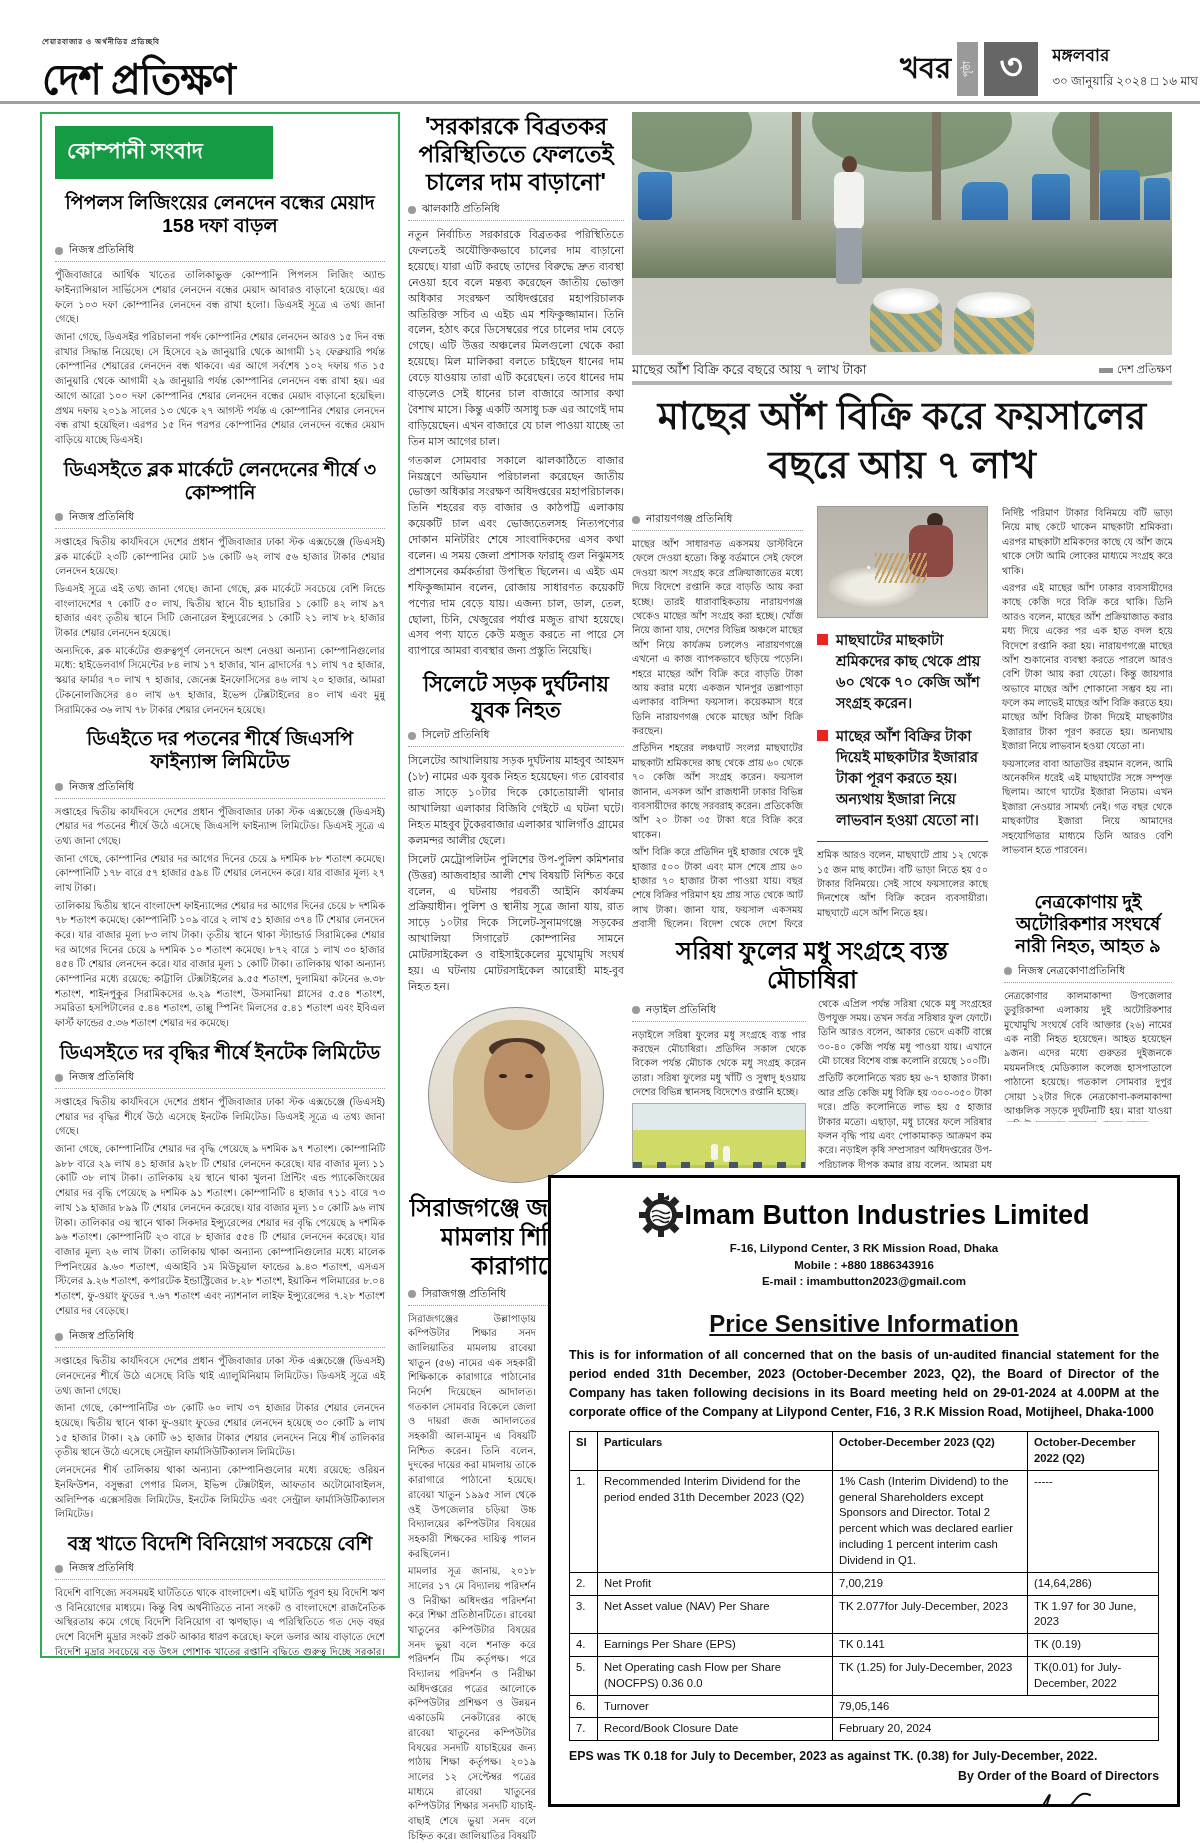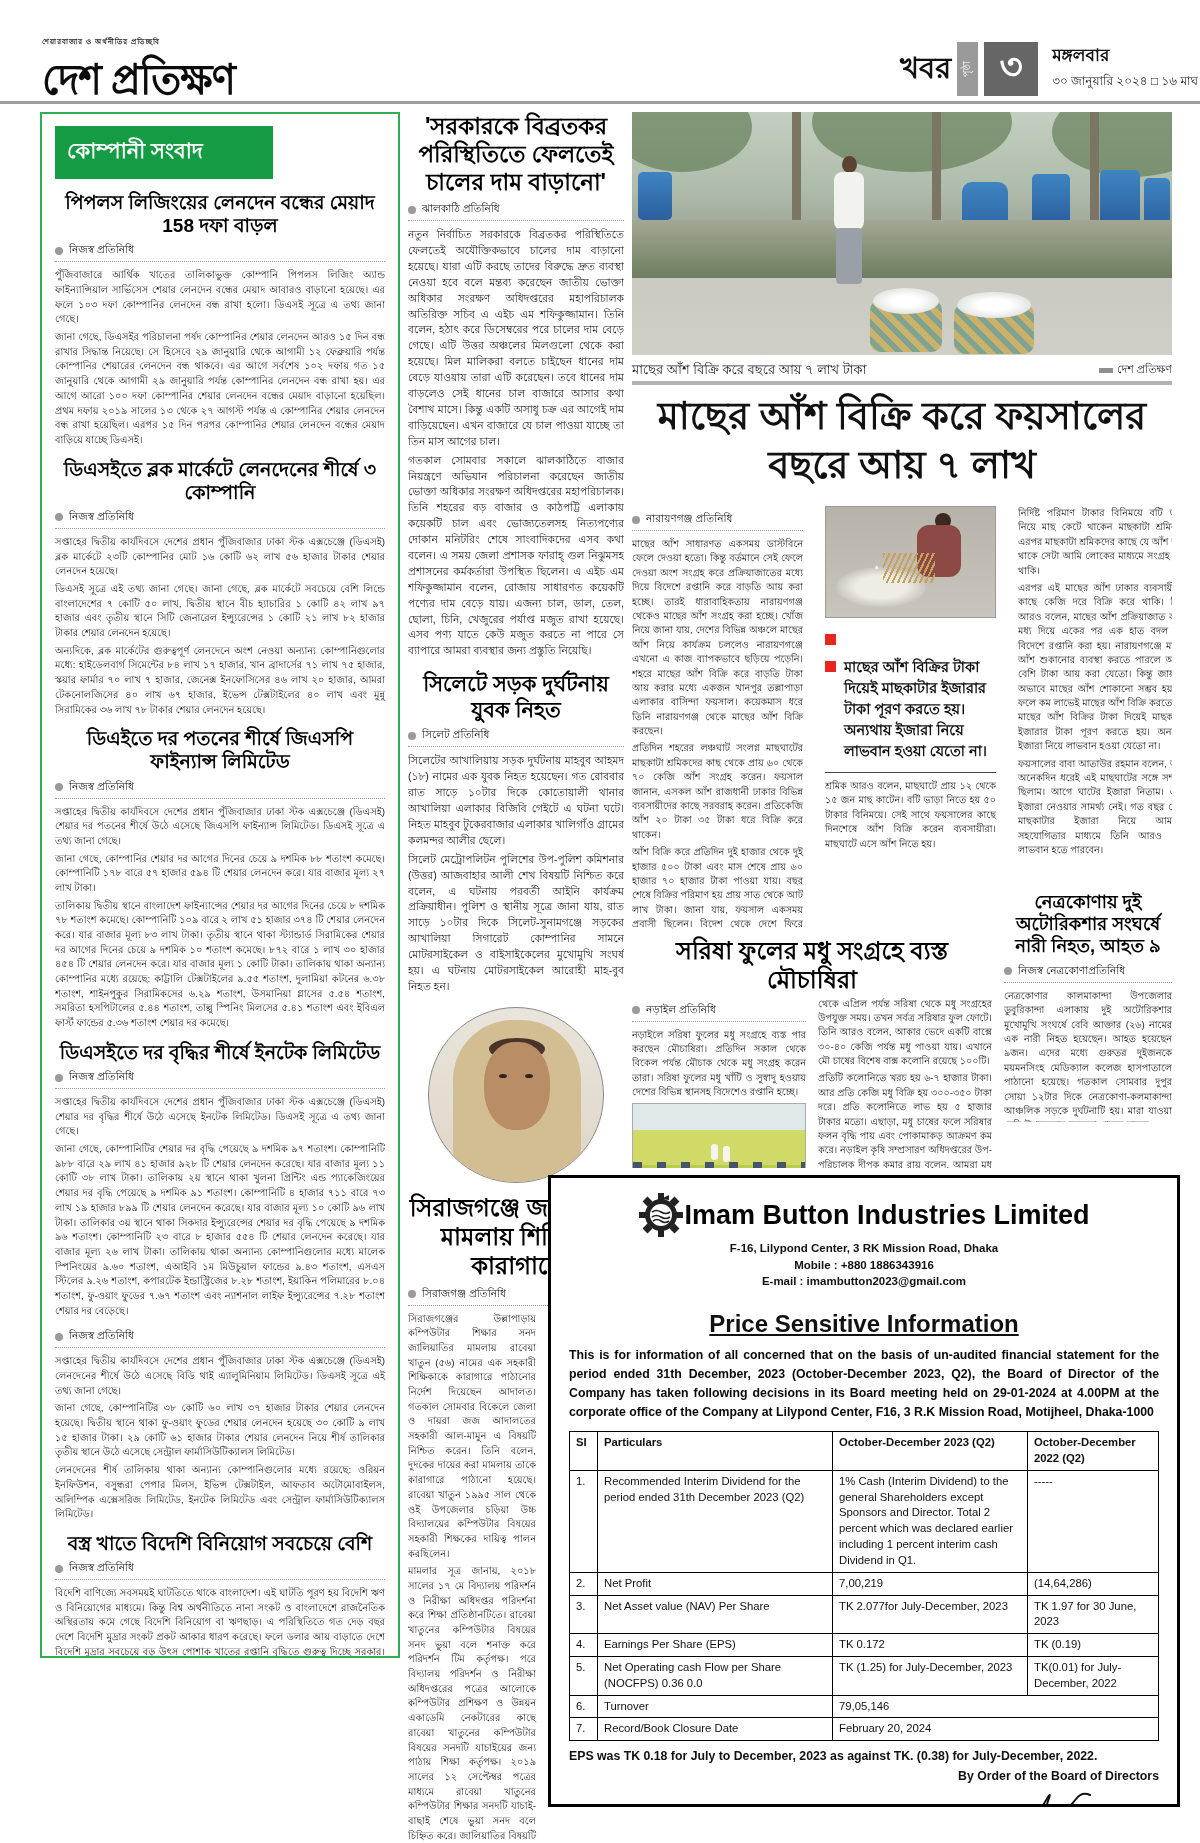--- a/index.html
+++ b/index.html
@@ -54,21 +54,21 @@
 .man-body{position:absolute;width:30px;height:58px;border-radius:8px;background:#f2f2ee}
 .man-legs{position:absolute;width:26px;height:56px;border-radius:4px;background:#9aa0a8}
 .basket{position:absolute;border-radius:10px;background:repeating-linear-gradient(45deg,#cbb26b 0 6px,#7fa291 6px 12px)}
 .basket:before{content:"";position:absolute;left:4%;top:-12px;width:92%;height:26px;border-radius:50%;background:radial-gradient(#ffffff 30%,#e3e6e2 70%)}
 .lead-caprow{left:632px;top:360px;width:540px;display:flex;justify-content:space-between;align-items:center}
 .lead-cap{font-size:13px;color:#222}
 .lead-credit{font-size:11px;color:#222;display:flex;align-items:center;gap:4px}
 .lead-credit .dash{width:14px;height:5px;background:#8f8f8f}
 .lead-rule{left:632px;top:381px;width:540px;height:4px;background:#b3b3b3}
 .lead-headline{left:632px;top:392px;width:540px;font-size:38px;font-weight:800;text-align:center;line-height:1.28}
-.lead-cols{left:632px;top:506px;width:540px;height:424px;display:flex;gap:22px;overflow:hidden}
+.lead-cols{left:632px;top:506px;width:540px;height:424px;display:flex;gap:14px;overflow:hidden}
 .lead-col{width:171px;flex:0 0 auto}
 .lead-col .bodytext{font-size:9.6px}
 .inset-sweep{width:171px;height:112px;border:1px solid #9a9a9a;margin-bottom:8px;position:relative;overflow:hidden;background:
  radial-gradient(circle at 30% 55%,#ffffff 1px,transparent 2px),
  radial-gradient(circle at 60% 40%,#f3f1ec 1px,transparent 2px),
  linear-gradient(180deg,#b7b3ab,#c9c5bc)}
 .sw-man{position:absolute;right:34px;top:18px;width:44px;height:52px;border-radius:12px;background:#8d4a44}
 .sw-head{position:absolute;right:44px;top:6px;width:16px;height:16px;border-radius:50%;background:#3c2a22}
 .sw-broom{position:absolute;right:60px;top:46px;width:52px;height:30px;background:repeating-linear-gradient(115deg,#c6a15c 0 2px,transparent 2px 5px)}
 .sw-pile{position:absolute;left:10px;bottom:10px;width:90px;height:40px;border-radius:50%;background:radial-gradient(#efece4 40%,transparent 75%)}
@@ -304,20 +304,21 @@
     </div>
     <div class="lead-col">
       <div class="inset-sweep">
         <div class="sw-pile"></div>
         <div class="sw-head"></div>
         <div class="sw-man"></div>
         <div class="sw-broom"></div>
       </div>
       <div class="hl-item">
         <span class="hl-sq"></span>
+        <span class="hl-text">মাছঘাটের মাছকাটা শ্রমিকদের কাছ থেকে প্রায় ৬০ থেকে ৭০ কেজি আঁশ সংগ্রহ করেন।</span>
       </div>
       <div class="hl-item">
         <span class="hl-sq"></span>
         <span class="hl-text">মাছের আঁশ বিক্রির টাকা দিয়েই মাছকাটার ইজারার টাকা পূরণ করতে হয়। অন্যথায় ইজারা নিয়ে লাভবান হওয়া যেতো না।</span>
       </div>
       <div class="hl-rule"></div>
       <div class="bodytext">
         <p>শ্রমিক আরও বলেন, মাছঘাটে প্রায় ১২ থেকে ১৫ জন মাছ কাটেন। বটি ভাড়া নিতে হয় ৫০ টাকার বিনিময়ে। সেই সাথে ফয়সালের কাছে দিনশেষে আঁশ বিক্রি করেন ব্যবসায়ীরা। মাছঘাটে এসে আঁশ নিতে হয়।</p>
       </div>
     </div>
@@ -421,21 +422,21 @@
       </tr>
       <tr>
         <td>3.</td>
         <td>Net Asset value (NAV) Per Share</td>
         <td>TK 2.077for July-December, 2023</td>
         <td>TK 1.97 for 30 June, 2023</td>
       </tr>
       <tr>
         <td>4.</td>
         <td>Earnings Per Share (EPS)</td>
-        <td>TK 0.172</td>
+        <td>TK 0.141</td>
         <td>TK (0.19)</td>
       </tr>
       <tr>
         <td>5.</td>
         <td>Net Operating cash Flow per Share (NOCFPS) 0.36 0.0</td>
         <td>TK (1.25) for July-December, 2023</td>
         <td>TK(0.01) for July-December, 2022</td>
       </tr>
       <tr>
         <td>6.</td>

